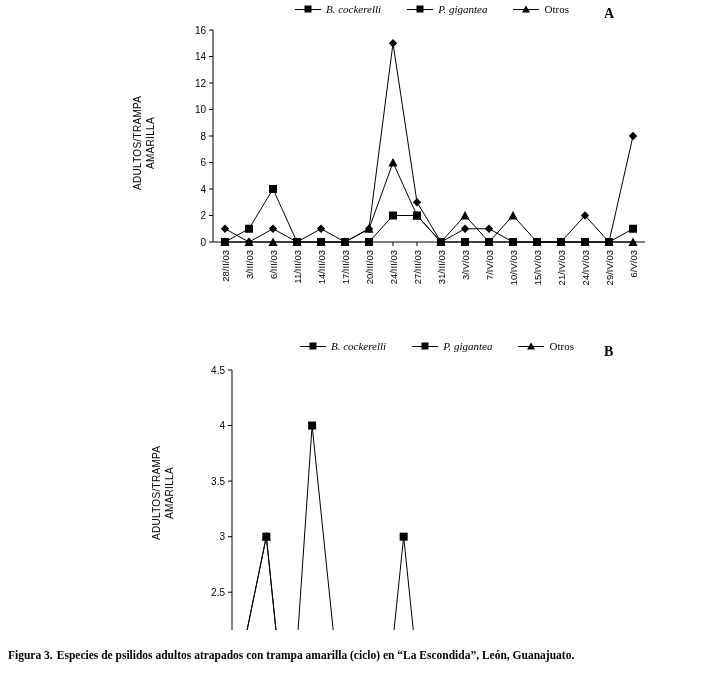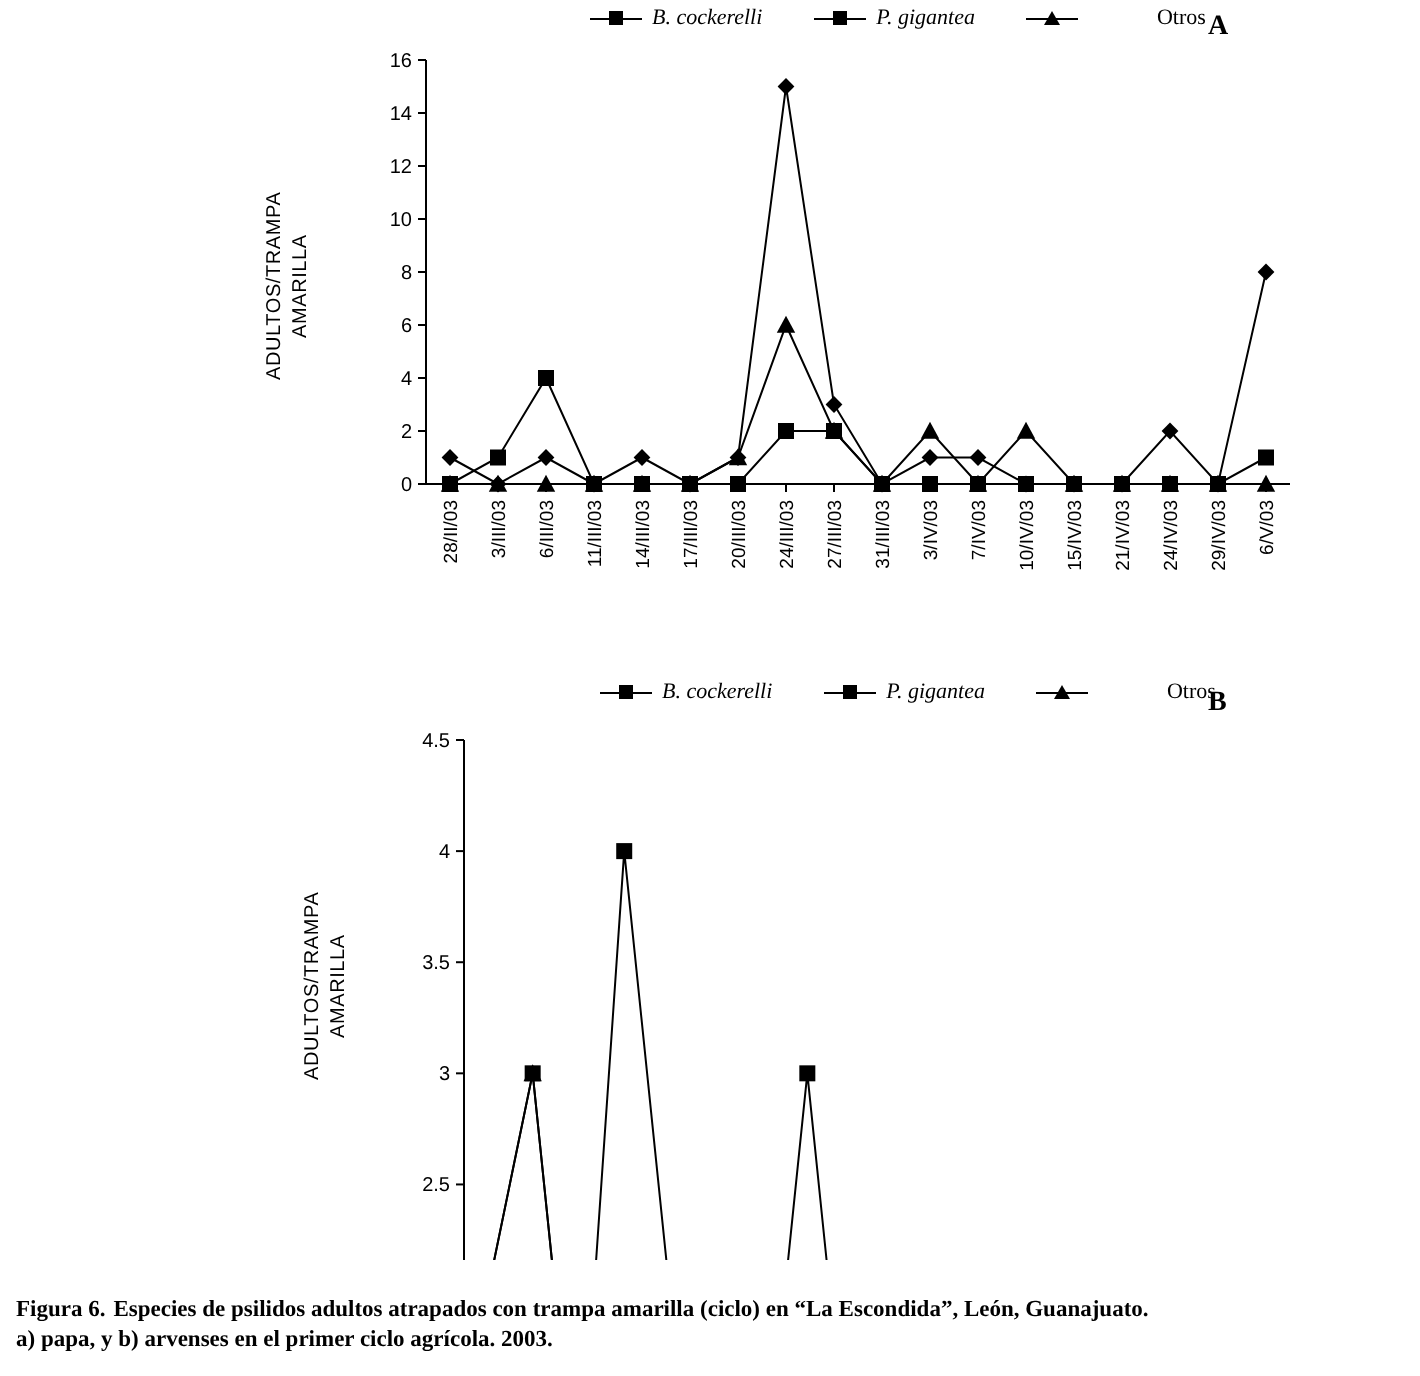--- a/index.html
+++ b/index.html
@@ -62,21 +62,21 @@
     width: 7px; height: 7px;
     background: #000;
   }
   .mk-tri {
     width: 0; height: 0;
     border-left: 4px solid transparent;
     border-right: 4px solid transparent;
     border-bottom: 7px solid #000;
   }
   .legend-label { font-style: italic; }
-  .legend-label.plain { font-style: normal; margin-left: 34px; }
+  .legend-label.plain { font-style: normal; }
 
   .panel-letter {
     position: absolute;
     font-family: "Liberation Serif", serif;
     font-weight: bold;
     font-size: 14px;
   }
 
   .ylabel {
     position: absolute;
@@ -421,17 +421,16 @@
           <polygon points="541,535.4 545.6,543.91 536.4,543.91" fill="#000"></polygon>
           <polygon points="563.8888888888889,535.4 568.4888888888889,543.91 559.2888888888889,543.91" fill="#000"></polygon>
           <polygon points="586.7777777777778,535.4 591.3777777777779,543.91 582.1777777777778,543.91" fill="#000"></polygon>
           <polygon points="609.6666666666667,535.4 614.2666666666668,543.91 605.0666666666667,543.91" fill="#000"></polygon>
           <polygon points="632.5555555555555,535.4 637.1555555555556,543.91 627.9555555555555,543.91" fill="#000"></polygon>
         </g>
       </svg>
   </div>
 
   <div class="caption">
-    <span class="lab">Figura 6.</span><span>Especies de psilidos adultos atrapados con trampa amarilla (ciclo) en “La Escondida”, León, Guanajuato.</span><br>
-    <span>a) papa, y b) arvenses en el primer ciclo agrícola. 2003.</span>
+    <span class="lab">Figura 3.</span><span>Especies de psilidos adultos atrapados con trampa amarilla (ciclo) en “La Escondida”, León, Guanajuato.</span><br>
   </div>
 
 </div>
 
 </body></html>

